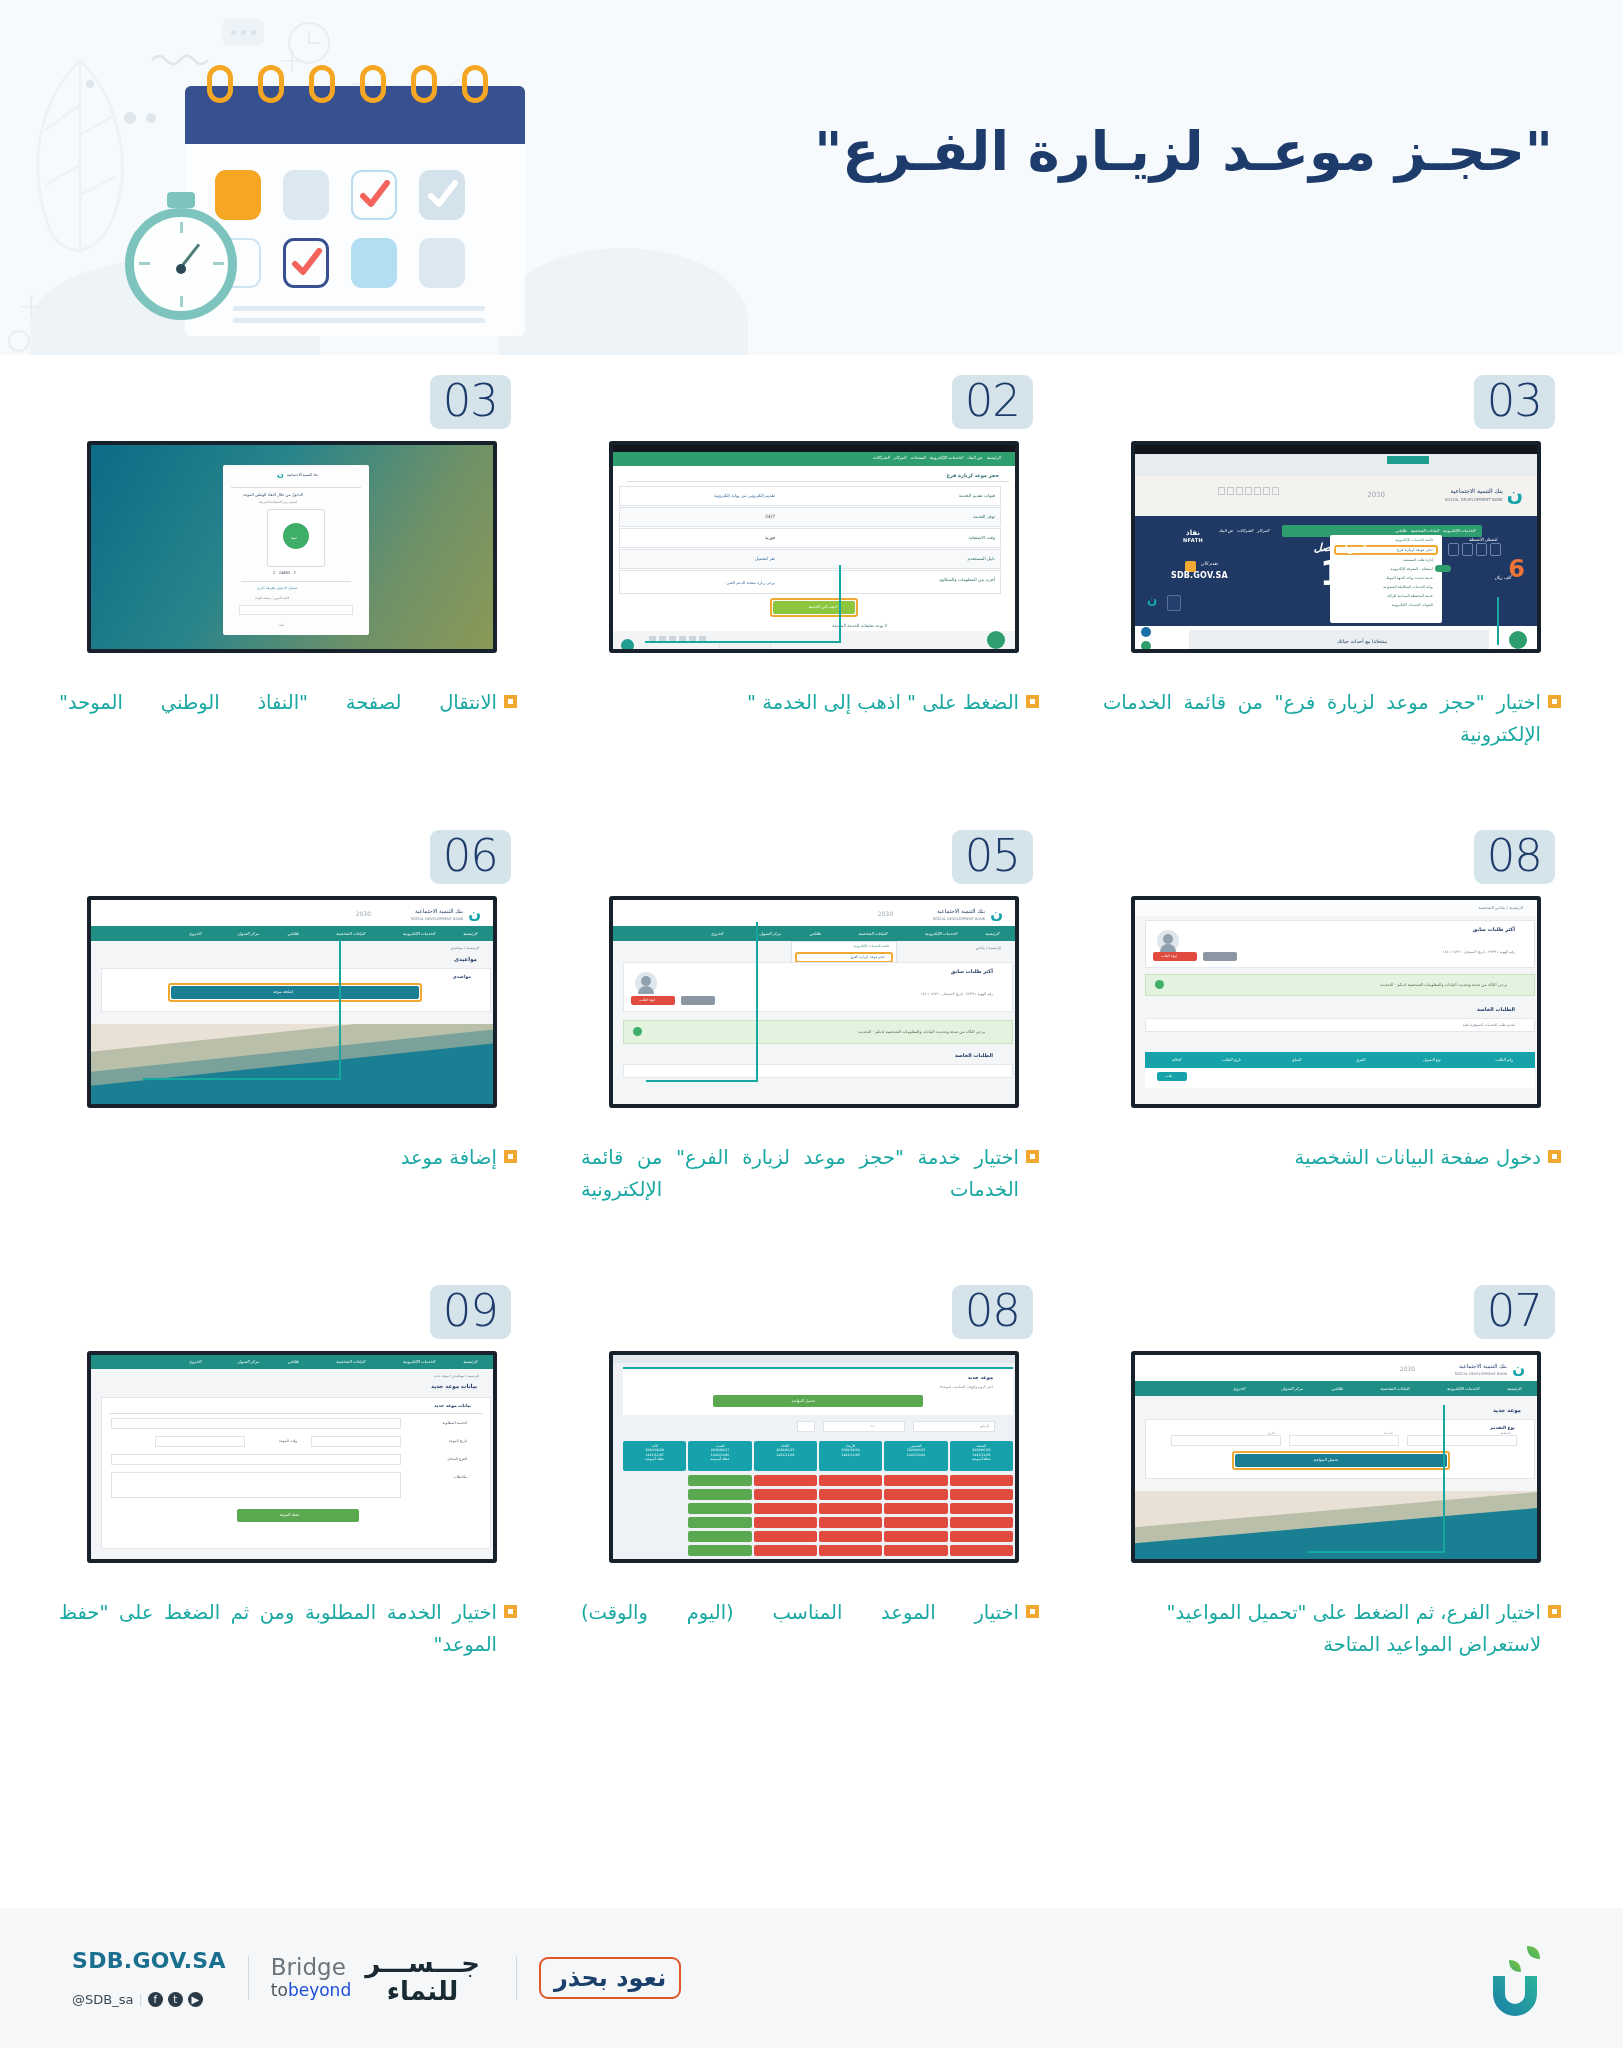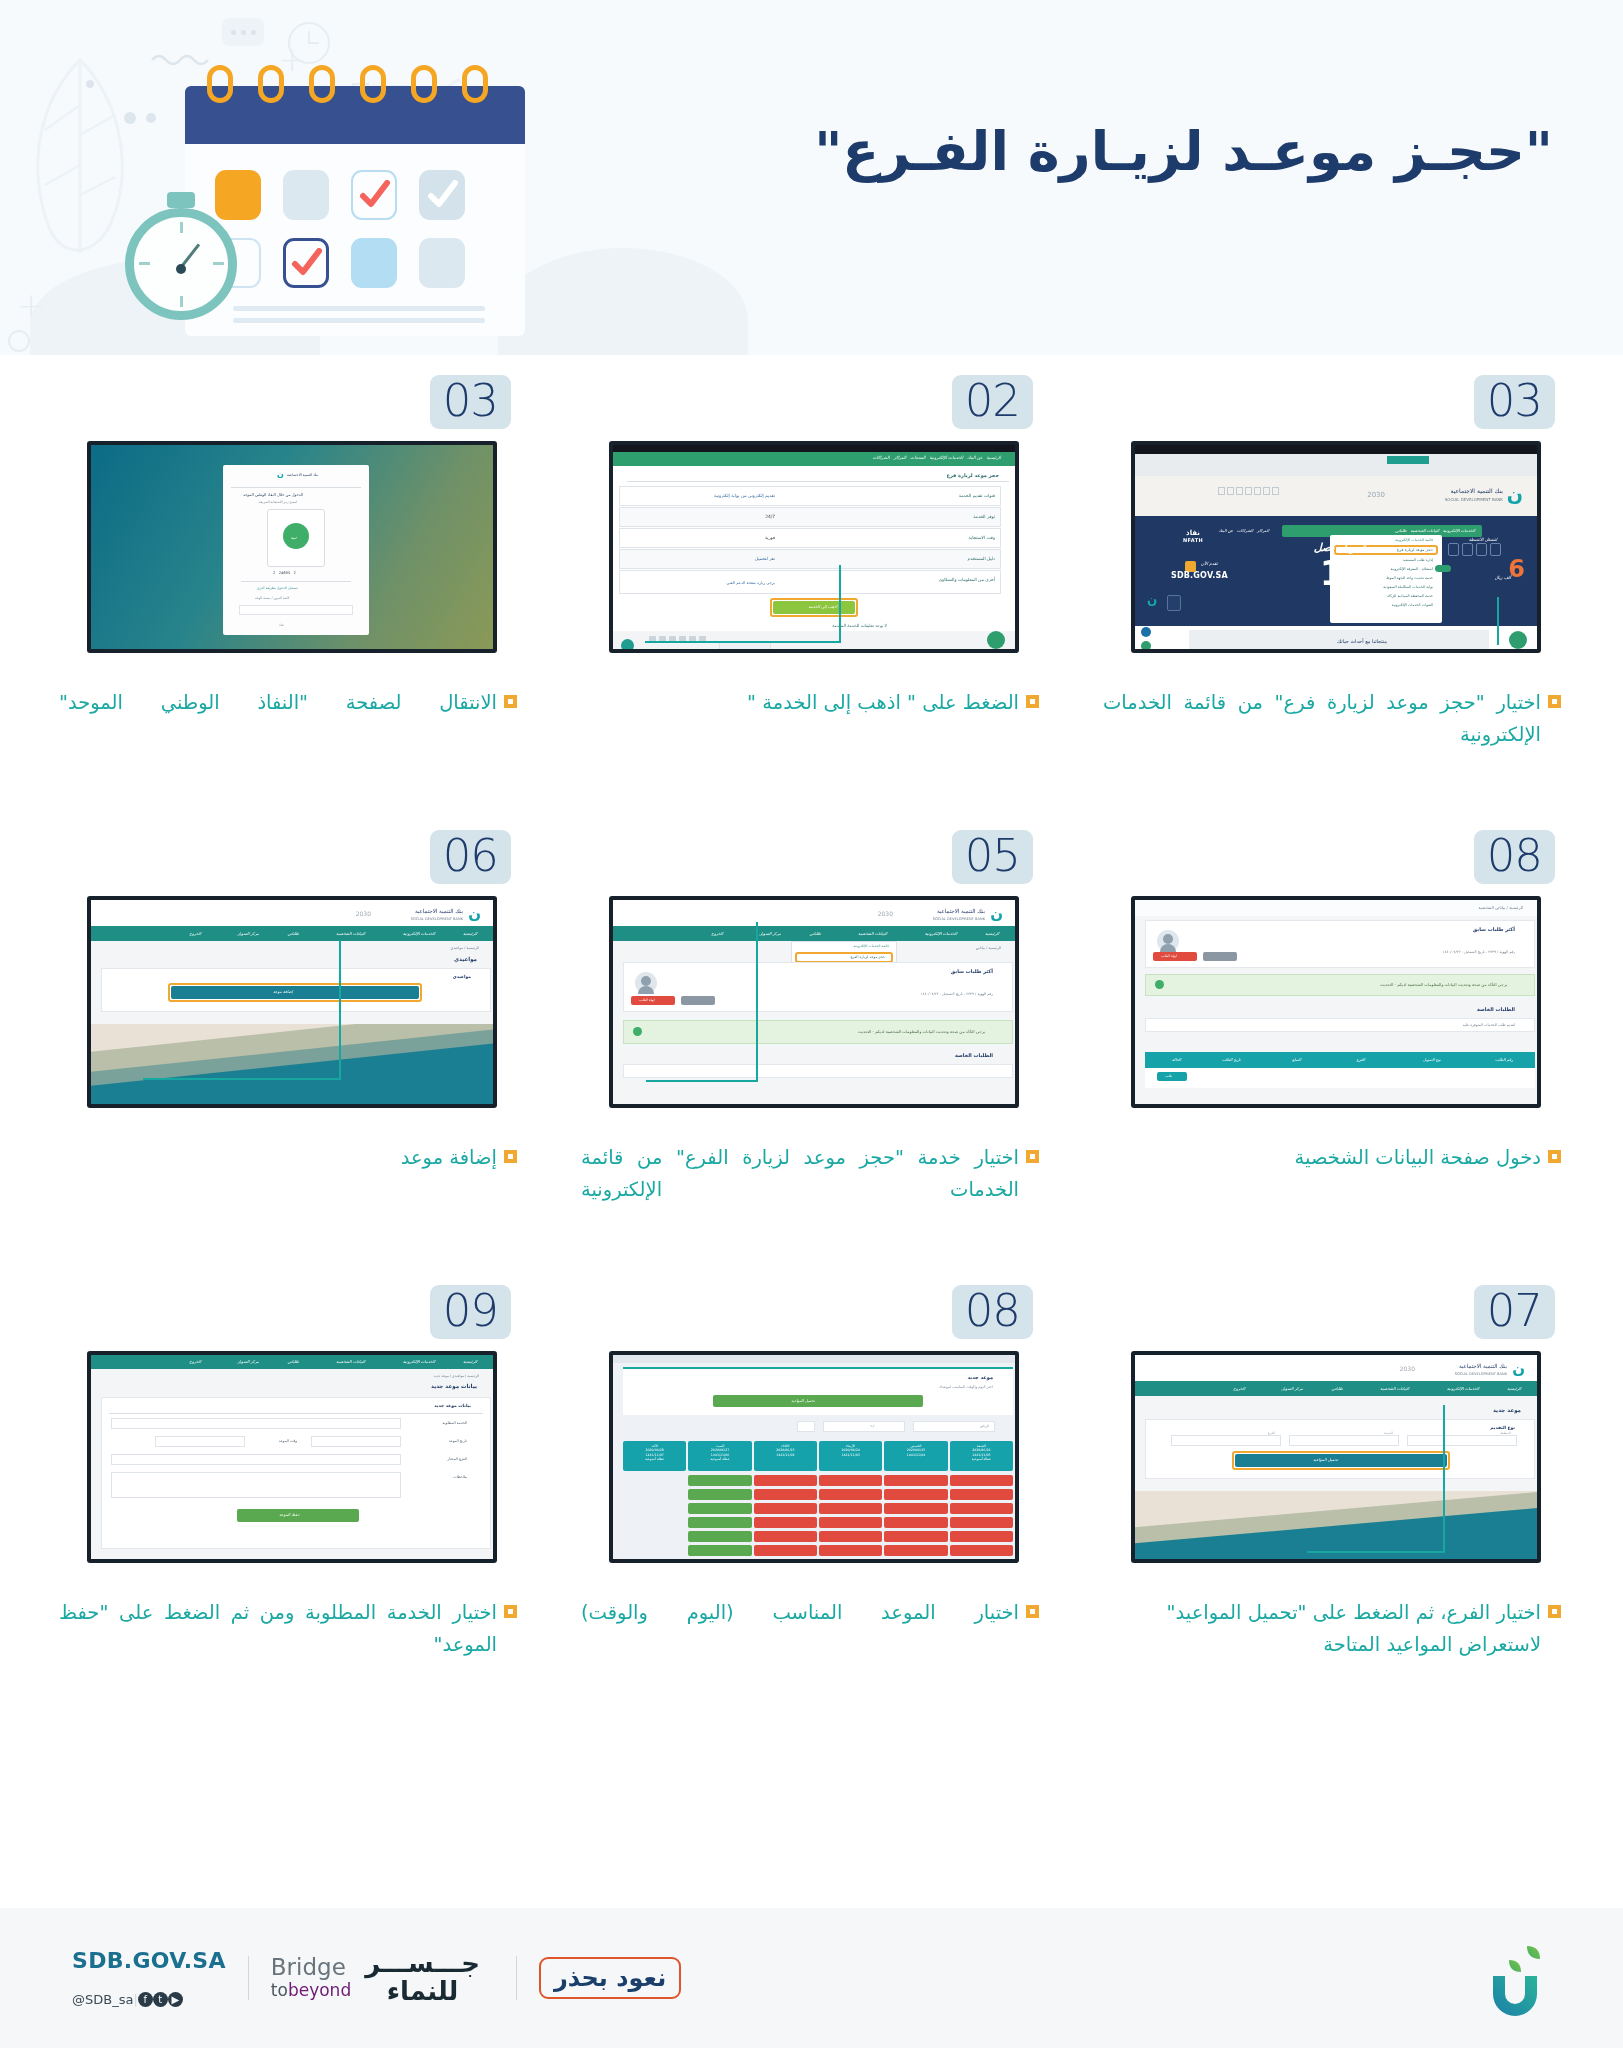--- a/index.html
+++ b/index.html
@@ -206,31 +206,31 @@
   .footer {
     position: absolute; bottom: 0; left: 0;
     width: 1623px; height: 140px;
     background: #f5f7f9;
   }
   .foot-inner {
     position: absolute; left: 72px; top: 40px;
     display: flex; align-items: center; direction: ltr;
   }
   .f-sdb { color: #1b6f8f; font-size: 22px; font-weight: bold; letter-spacing: .3px; }
-  .f-handle { color: #3b4a55; font-size: 13px; display: flex; margin-top: 19px; }
+  .f-handle { color: #3b4a55; font-size: 13px; display: flex; gap: 5px; margin-top: 19px; }
   .f-soc {
     width: 15px; height: 15px; border-radius: 50%;
     background: #2a3a46; color: #f5f7f9;
     font-size: 10px; line-height: 15px; text-align: center;
     display: inline-block;
   }
   .f-div { width: 1px; height: 44px; background: #cfd8de; margin: 0 22px; }
   .f-bridge1 { color: #6a747c; font-size: 23px; line-height: 1.05; }
   .f-bridge2 { font-size: 17px; font-weight: bold; color: #4b565e; }
-  .f-bridge2 span { color: #701a75; font-weight: normal; }
+  .f-bridge2 span { color: #1d4ed8; font-weight: normal; }
   .f-jisr { color: #1a2a33; font-size: 26px; font-weight: bold; direction: rtl; line-height: 1.05; text-align: center; }
   .f-naod {
     border: 2px solid #e0562a; border-radius: 9px;
     padding: 5px 13px; color: #1a3f6b;
     font-size: 24px; font-weight: bold; direction: rtl;
     position: relative;
   }
   .foot-logo { position: absolute; right: 72px; top: 34px; width: 72px; height: 76px; }
 </style>
 </head>

